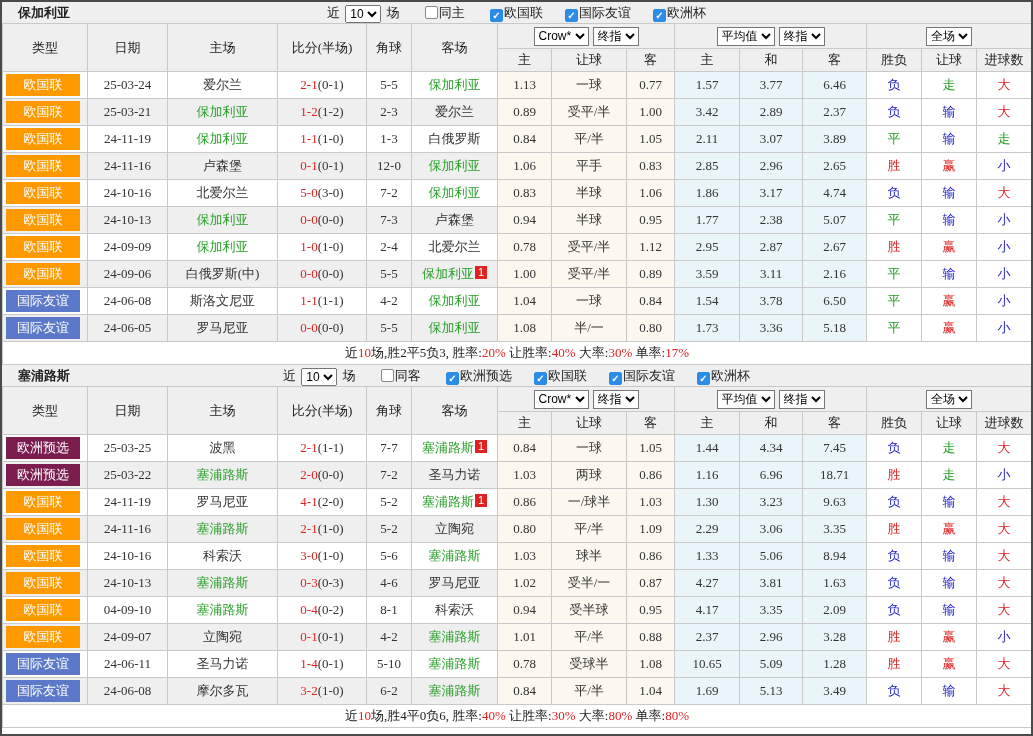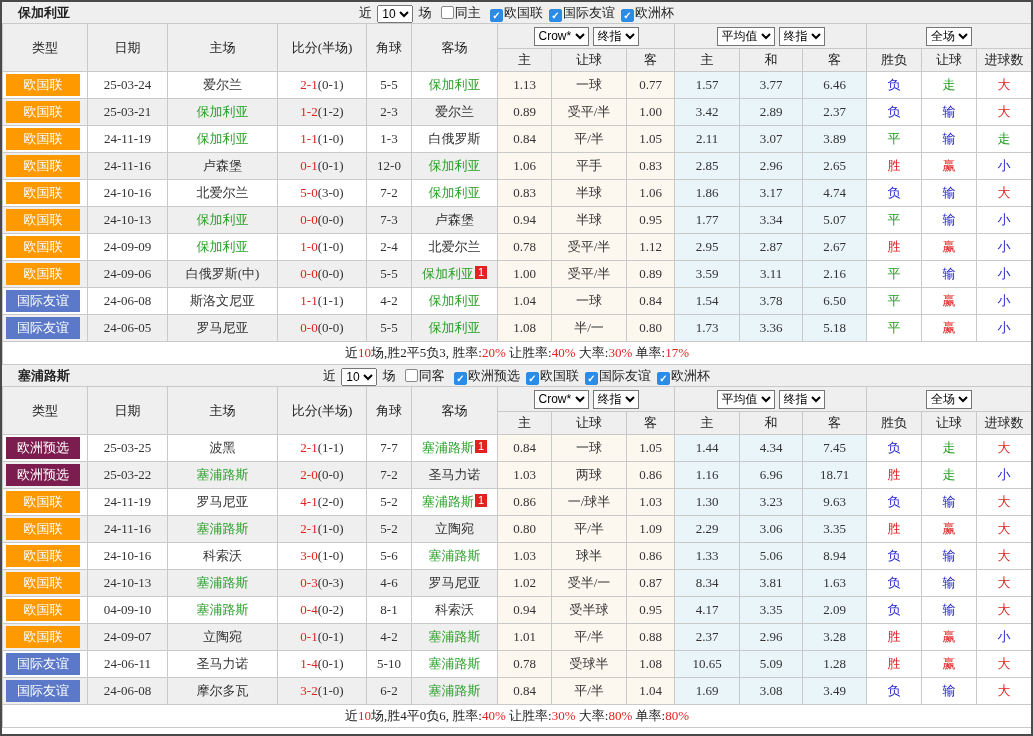--- a/index.html
+++ b/index.html
@@ -13,21 +13,21 @@
   .radio { display:inline-block; width:13px; height:13px; border-radius:50%;
            background:#ededed; border:1px solid #cfcfcf; vertical-align:-2px; margin-right:4px; }
   .radio.on { background:#fff; border:4px solid #2f80f0; }
   .radio-label { font-size:13px; vertical-align:middle; }
 
   .filterbar { height:21px; background:#efefef; position:relative; text-align:center;
                font-size:13px; line-height:21px; color:#222; white-space:nowrap; }
   .filterbar .team { position:absolute; left:16px; top:0; font-weight:bold; color:#222; }
   .filterbar select { height:18px; font-size:12px; font-family:"Liberation Sans",sans-serif;
                       vertical-align:middle; margin:0 2px; }
-  .cb-item { margin-left:6px; cursor:pointer; }
+  .cb-item { margin-left:22px; cursor:pointer; }
   .checkbox { display:inline-block; width:13px; height:13px; border:1px solid #8a8a8a; border-radius:2px;
               background:#fff; vertical-align:-2px; margin-right:1px; text-align:center;
               font-size:10px; line-height:12px; font-weight:bold;
               font-family:"Liberation Sans",sans-serif; }
   .checkbox.checked { background:#2b8ce8; border-color:#2b8ce8; color:#fff; }
 
   table { border-collapse:collapse; table-layout:fixed; width:1029px; font-size:13px; color:#333; }
   th, td { border:1px solid #c9c9c9; text-align:center; overflow:hidden; white-space:nowrap; }
   thead th { background:#efefef; font-weight:normal; color:#222; }
   tr.hd1 th { height:25px; }
@@ -218,21 +218,21 @@
             </td>
             <td class="L">24-10-13</td>
             <td class="L"><span><span class="team-name green">保加利亚</span></span></td>
             <td class="L"><span class="ft">0-0</span><span class="ht">(0-0)</span></td>
             <td class="L">7-3</td>
             <td class="L"><span><span class="team-name">卢森堡</span></span></td>
             <td class="odds">0.94</td>
             <td class="odds">半球</td>
             <td class="odds">0.95</td>
             <td class="avg">1.77</td>
-            <td class="avg">3.34</td>
+            <td class="avg">2.38</td>
             <td class="avg">5.07</td>
             <td class="oc g">平</td>
             <td class="oc b">输</td>
             <td class="oc b">小</td>
           </tr>
           <tr class="odd">
             <td class="L">
               <span class="type-badge" style="background: rgb(255, 153, 0);">欧国联</span>
             </td>
             <td class="L">24-09-09</td>
@@ -476,21 +476,21 @@
               <span class="type-badge" style="background: rgb(255, 153, 0);">欧国联</span>
             </td>
             <td class="L">24-10-13</td>
             <td class="L"><span><span class="team-name green">塞浦路斯</span></span></td>
             <td class="L"><span class="ft">0-3</span><span class="ht">(0-3)</span></td>
             <td class="L">4-6</td>
             <td class="L"><span><span class="team-name">罗马尼亚</span></span></td>
             <td class="odds">1.02</td>
             <td class="odds">受半/一</td>
             <td class="odds">0.87</td>
-            <td class="avg">8.34</td>
+            <td class="avg">4.27</td>
             <td class="avg">3.81</td>
             <td class="avg">1.63</td>
             <td class="oc b">负</td>
             <td class="oc b">输</td>
             <td class="oc r">大</td>
           </tr>
           <tr class="odd">
             <td class="L">
               <span class="type-badge" style="background: rgb(255, 153, 0);">欧国联</span>
             </td>
@@ -553,21 +553,21 @@
             </td>
             <td class="L">24-06-08</td>
             <td class="L"><span><span class="team-name">摩尔多瓦</span></span></td>
             <td class="L"><span class="ft">3-2</span><span class="ht">(1-0)</span></td>
             <td class="L">6-2</td>
             <td class="L"><span><span class="team-name green">塞浦路斯</span></span></td>
             <td class="odds">0.84</td>
             <td class="odds">平/半</td>
             <td class="odds">1.04</td>
             <td class="avg">1.69</td>
-            <td class="avg">3.08</td>
+            <td class="avg">5.13</td>
             <td class="avg">3.49</td>
             <td class="oc b">负</td>
             <td class="oc b">输</td>
             <td class="oc r">大</td>
           </tr>
         </tbody>
       <tfoot>
         <tr>
             <td colspan="15"><span>近</span><span class="red">10</span><span>场,胜4平0负6, 胜率:</span><span class="red">40%</span><span> 让胜率:</span><span class="red">30%</span><span> 大率:</span><span class="red">80%</span><span> 单率:</span><span class="red">80%</span></td>
           </tr>

